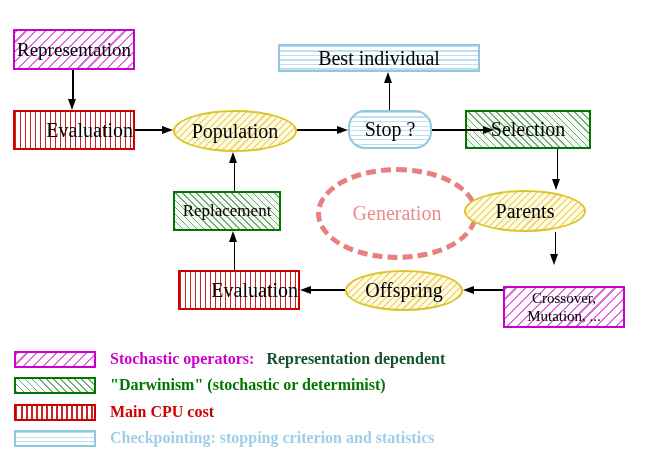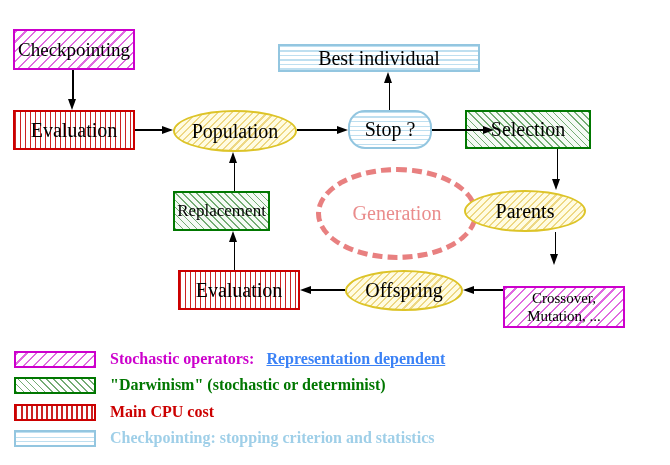--- a/index.html
+++ b/index.html
@@ -12,20 +12,21 @@
     text-align:center;white-space:nowrap;box-sizing:border-box;font-size:20px;line-height:1.05;
   }
   
   .p-magenta{
     border:2px solid #cc00cc;
     background:repeating-linear-gradient(135deg,#e06ae0 0 1.5px,rgba(255,255,255,0) 1.5px 7px);
   }
   .p-red{
     border:2px solid #cc0000;
     background:repeating-linear-gradient(90deg,#cc2222 0 1.5px,rgba(255,255,255,0) 1.5px 5px);
+    justify-content:flex-end;
   }
   .p-green{
     border:2px solid #007700;
     background:#f5faf5 repeating-linear-gradient(45deg,#74ac74 0 1.2px,rgba(255,255,255,0) 1.2px 5px);
   }
   .p-cyan{
     border:2px solid #93c6e0;
     background:repeating-linear-gradient(180deg,#bedff0 0 1.2px,rgba(255,255,255,0) 1.2px 4.5px);
   }
   .p-yellow{
@@ -34,21 +35,21 @@
     border-radius:50%;
   }
   .rounded{border-radius:17px;}
   
   .n-init{left:13px;top:29px;width:122px;height:41px;font-size:19px;}
   .n-eval-top{left:13px;top:110px;width:122px;height:40px;}
   .n-population{left:173px;top:110px;width:124px;height:42px;}
   .n-best{left:278px;top:44px;width:202px;height:28px;}
   .n-stop{left:348px;top:110px;width:84px;height:39px;}
   .n-selection{left:465px;top:110px;width:126px;height:39px;}
-  .n-replacement{left:173px;top:191px;width:97px;height:40px;font-size:17px;}
+  .n-replacement{left:173px;top:191px;width:108px;height:40px;font-size:17px;}
   .n-generation{
     left:316px;top:167px;width:162px;height:93px;box-sizing:border-box;
     border:5px dashed #e88080;border-radius:50%;color:#ea8c8c;font-size:20px;
     display:flex;align-items:center;justify-content:center;position:absolute;
   }
   .n-parents{left:464px;top:190px;width:122px;height:42px;}
   .n-eval-bot{left:178px;top:270px;width:122px;height:40px;}
   .n-offspring{left:345px;top:270px;width:118px;height:41px;}
   .n-crossover{left:503px;top:265px;width:122px;height:42px;font-size:15px;white-space:normal;line-height:1.2;margin-top:21px;}
   
@@ -62,32 +63,32 @@
   .ah-left{border-top:4.5px solid transparent;border-bottom:4.5px solid transparent;border-right:11px solid #000;}
   
   .legend-row{position:absolute;display:flex;align-items:center;}
   .swatch{width:82px;height:17px;box-sizing:border-box;margin-right:14px;flex:0 0 auto;}
   .sw-magenta{border:2px solid #cc00cc;background:repeating-linear-gradient(135deg,#e06ae0 0 1.5px,rgba(255,255,255,0) 1.5px 7px);}
   .sw-green{border:2px solid #007700;background:repeating-linear-gradient(45deg,#74ac74 0 1.2px,rgba(255,255,255,0) 1.2px 5px);}
   .sw-red{border:2px solid #cc0000;background:repeating-linear-gradient(90deg,#cc2222 0 1.5px,rgba(255,255,255,0) 1.5px 5px);}
   .sw-cyan{border:2px solid #93c6e0;background:repeating-linear-gradient(180deg,#bedff0 0 1.2px,rgba(255,255,255,0) 1.2px 4.5px);}
   .legend-text{font-size:16px;font-weight:600;white-space:nowrap;}
   .c-magenta{color:#cc00cc;}
-  .c-yellow{color:#3b82f6;margin-left:8px;text-decoration:underline;}
+  .c-yellow{color:#14532d;margin-left:8px;}
   .c-green{color:#007700;}
   .c-red{color:#cc0000;}
   .c-cyan{color:#9fcfe8;}
 </style>
 </head>
 <body>
 
 <div class="canvas">
 
   <div class="node p-magenta n-init">
-    <span>Checkpointing</span>
+    <span>Representation</span>
   </div>
 
   <div class="node p-red n-eval-top">
     <span>Evaluation</span>
   </div>
 
   <div class="node p-yellow n-population">
     <span>Population</span>
   </div>
 

